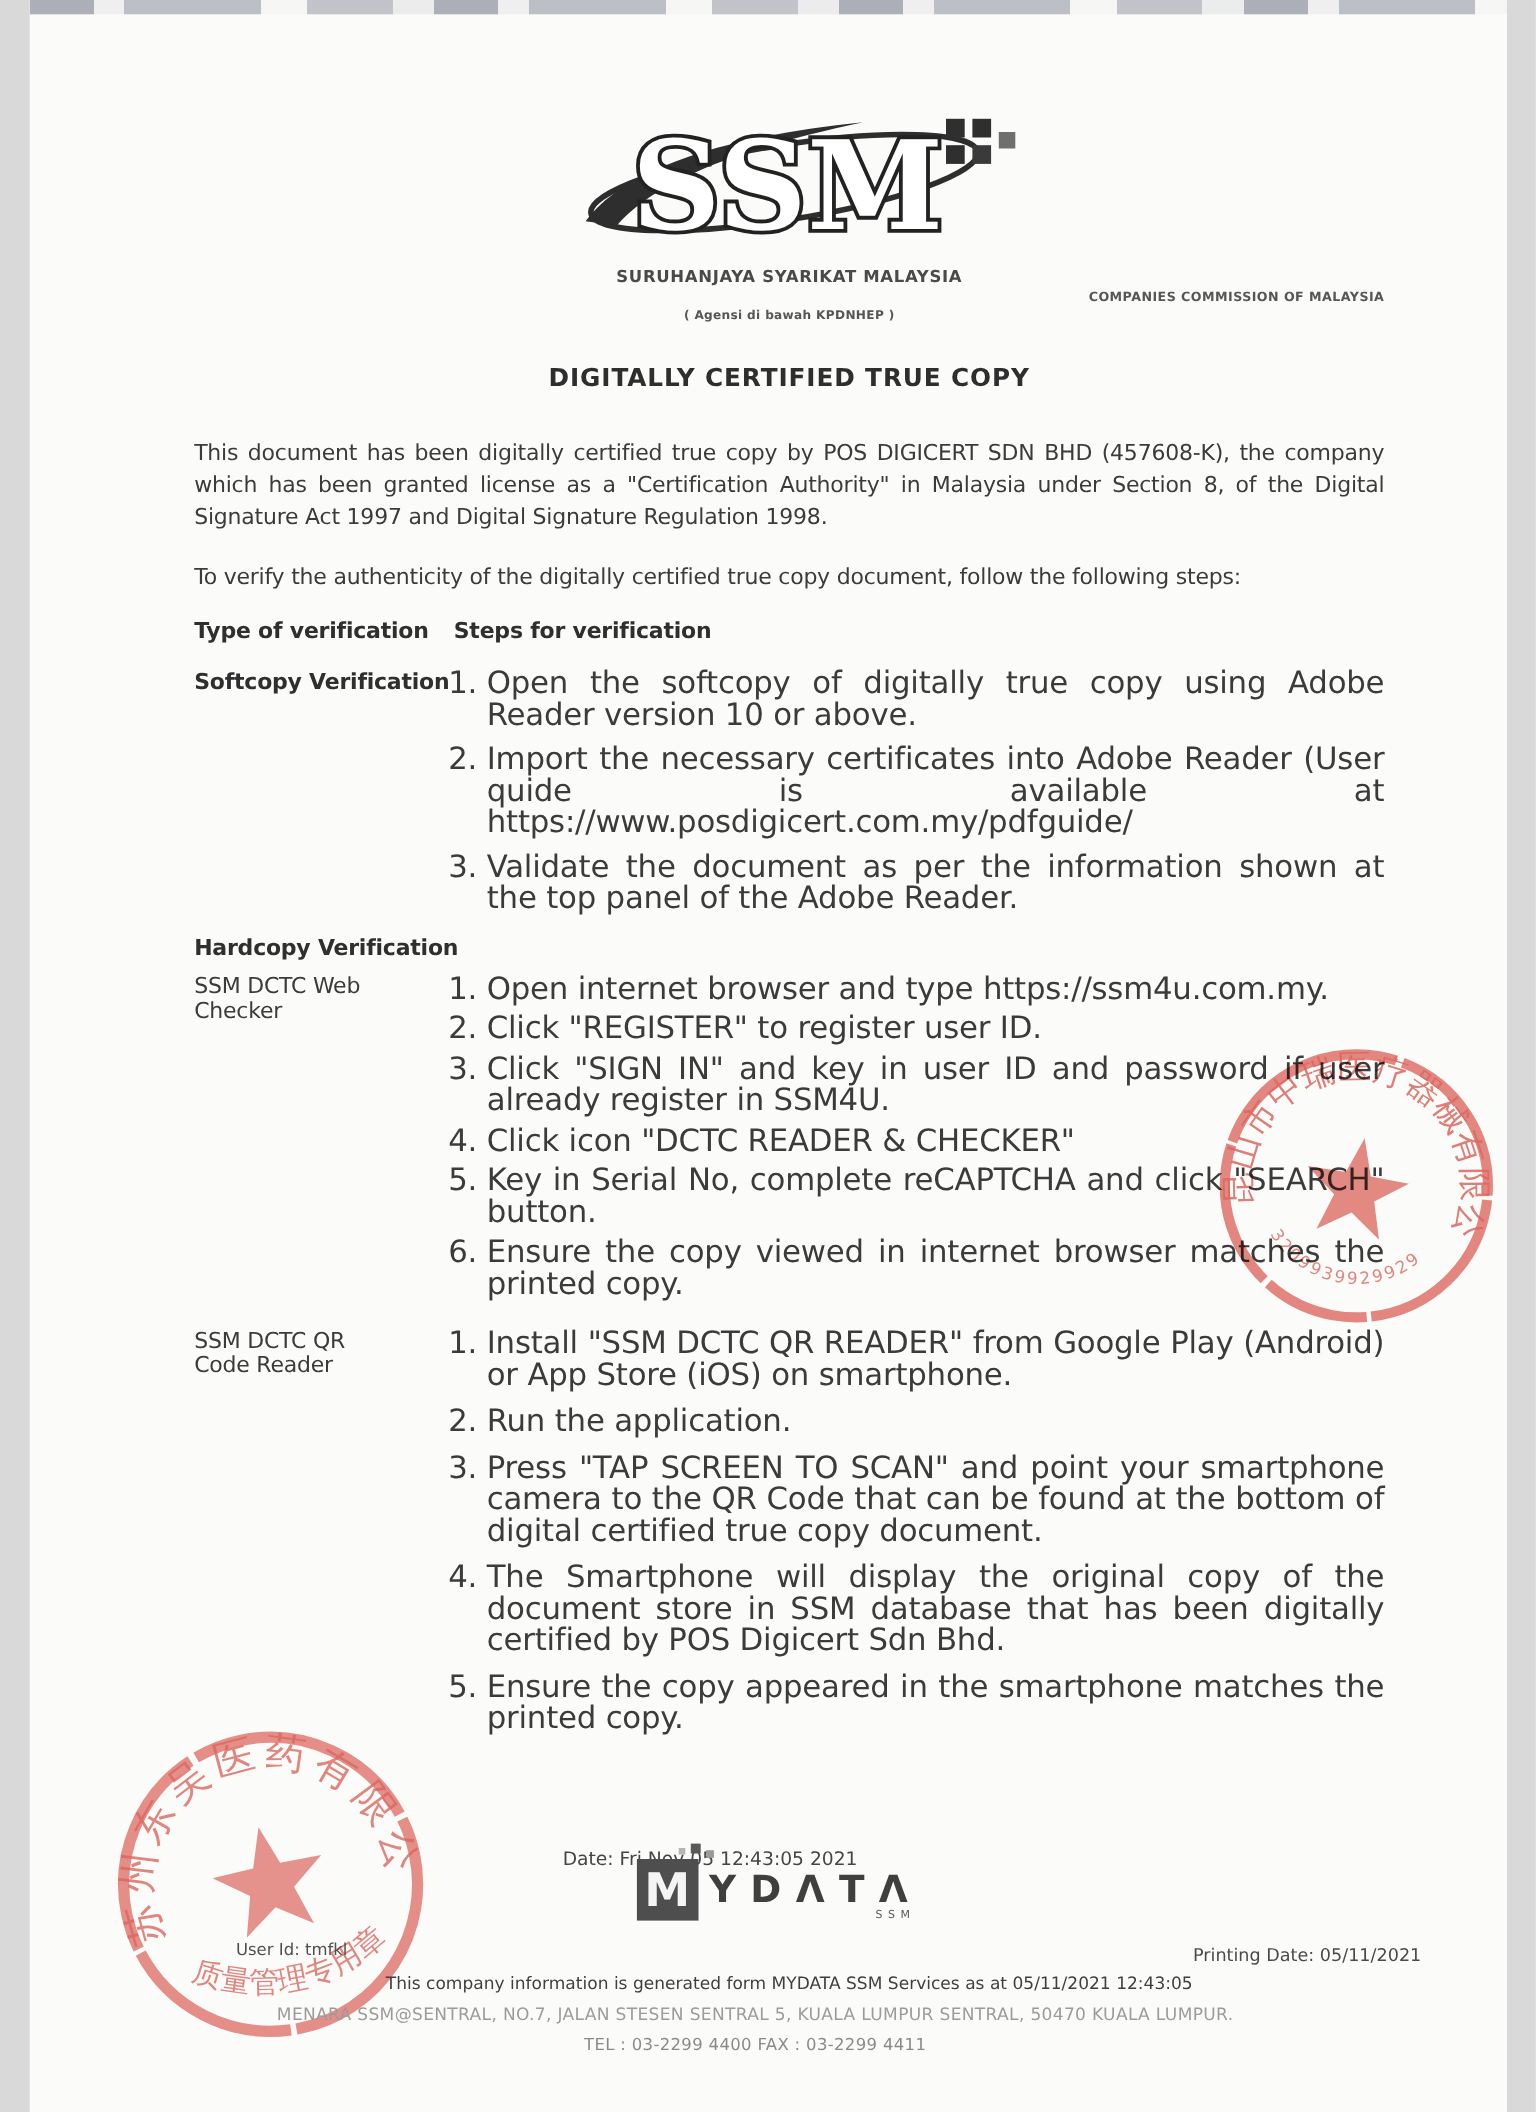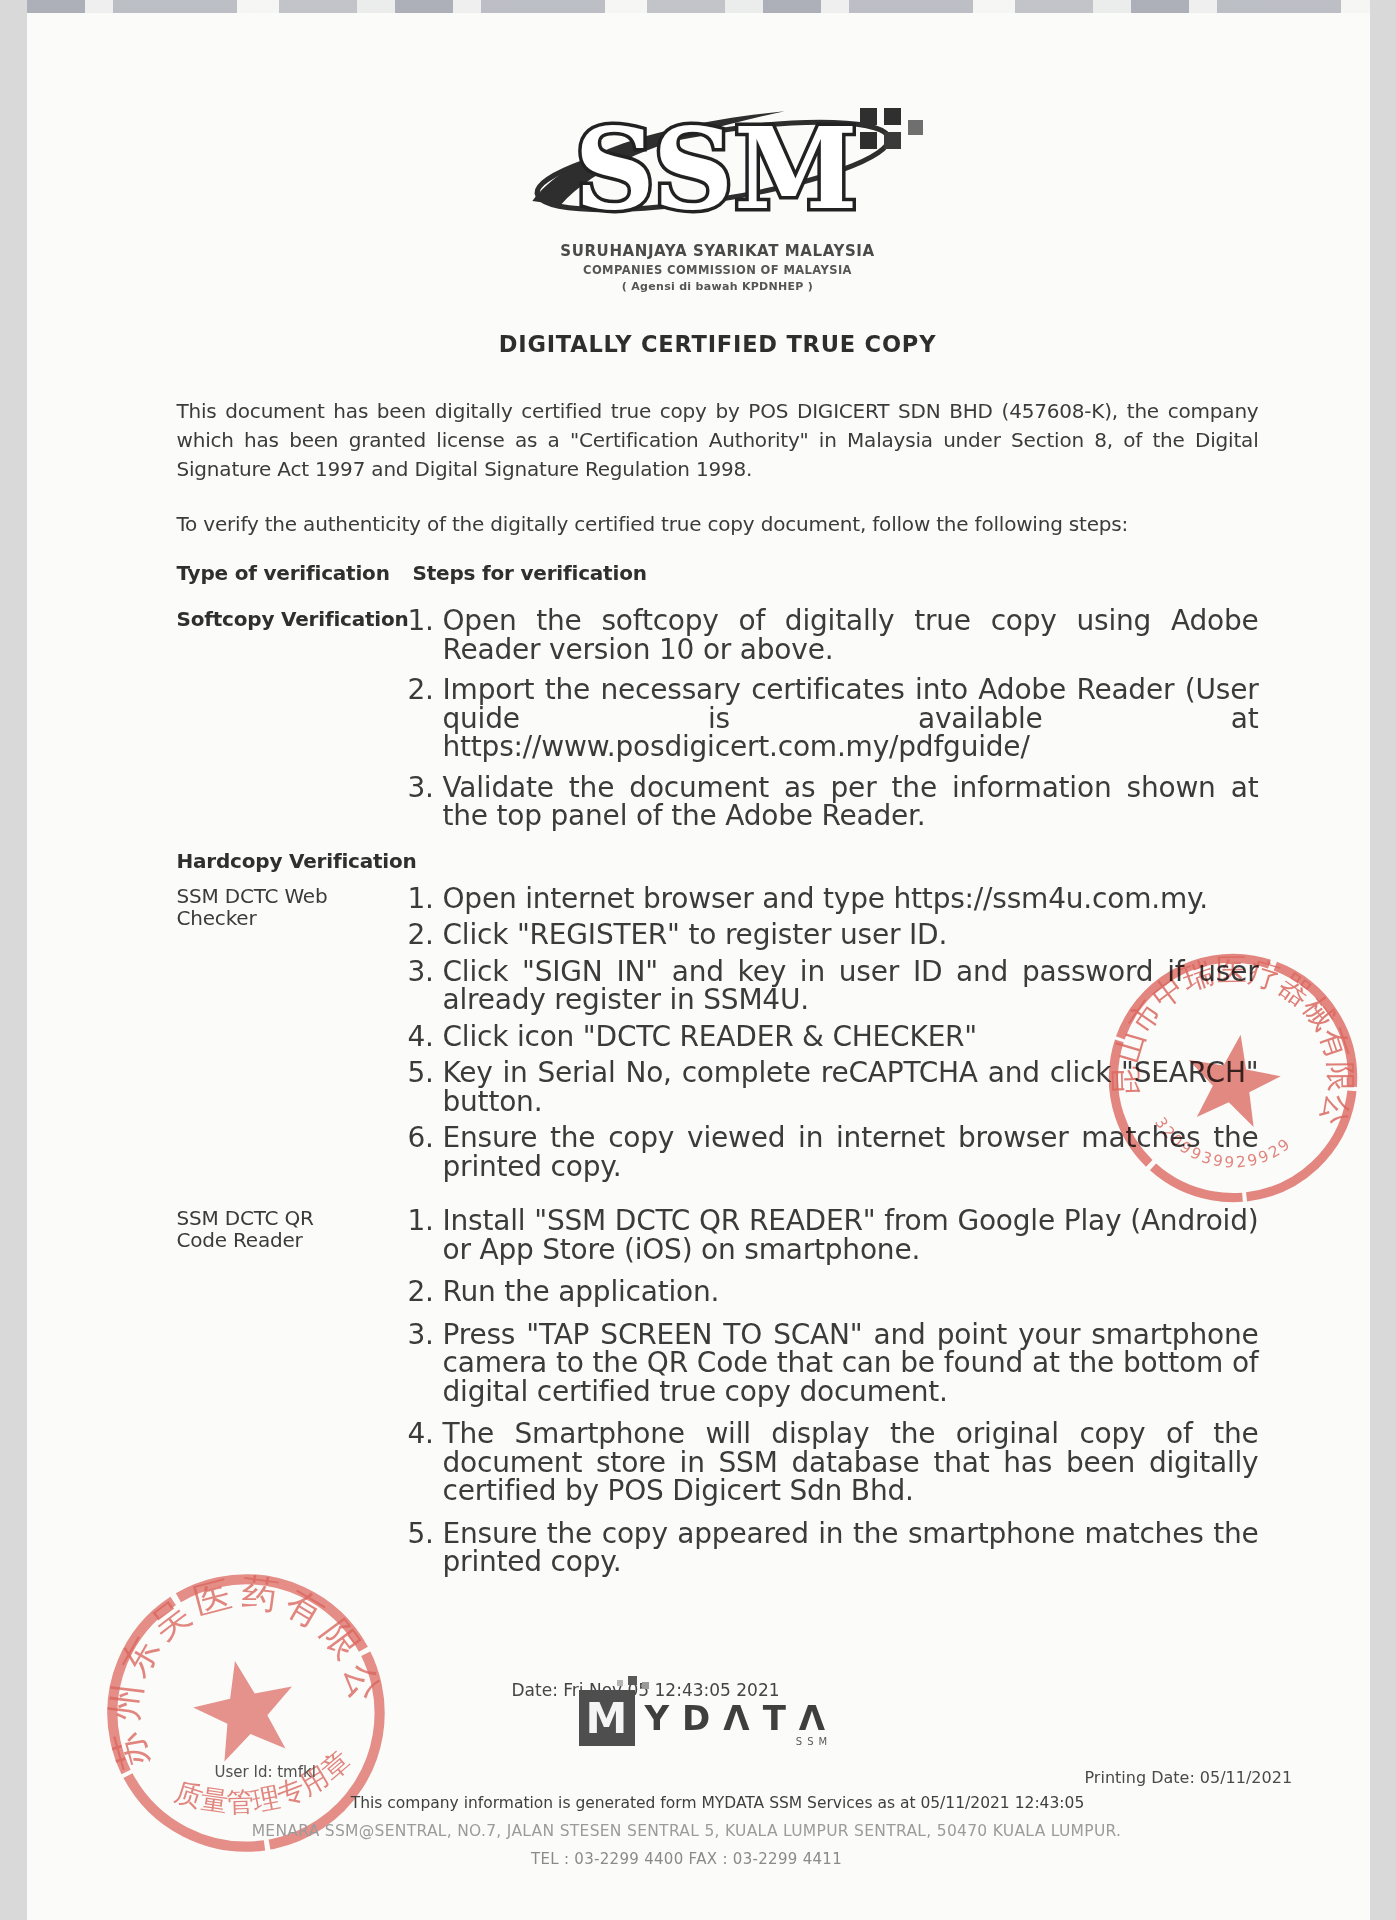--- a/index.html
+++ b/index.html
@@ -13,21 +13,21 @@
     position:absolute; top:0; left:0; width:100%; height:13px;
     background:repeating-linear-gradient(90deg,
       rgba(62,68,92,.75) 0 58px, rgba(62,68,92,.12) 58px 86px,
       rgba(62,68,92,.6) 86px 210px, rgba(62,68,92,.05) 210px 252px,
       rgba(62,68,92,.55) 252px 330px, rgba(62,68,92,.15) 330px 368px);
     opacity:.55;
   }
   .content { position:absolute; left:150px; top:0; width:1082px; }
   .header { text-align:center; padding-top:86px; }
   .org-my { font-size:15px; font-weight:bold; letter-spacing:.6px; color:#4a4a4a; margin-top:2px; }
-  .org-en { font-size:11.5px; font-weight:bold; letter-spacing:.4px; color:#565656; margin-top:3px; }
+  .org-en { font-size:11.5px; font-weight:bold; letter-spacing:.4px; color:#565656; margin-top:3px;text-align:right; }
   .org-ag { font-size:11px; font-weight:bold; letter-spacing:.3px; color:#565656; margin-top:3px; }
   .doc-title {
     margin-top:38px; text-align:center; font-size:22.5px; font-weight:bold;
     letter-spacing:.8px; color:#2e2e2e;
   }
   .para {
     margin-top:26px; font-size:20px; line-height:29px; letter-spacing:-.2px;
     text-align:justify; color:#3b3b3b;
   }
   .para.first { margin-top:40px; }

